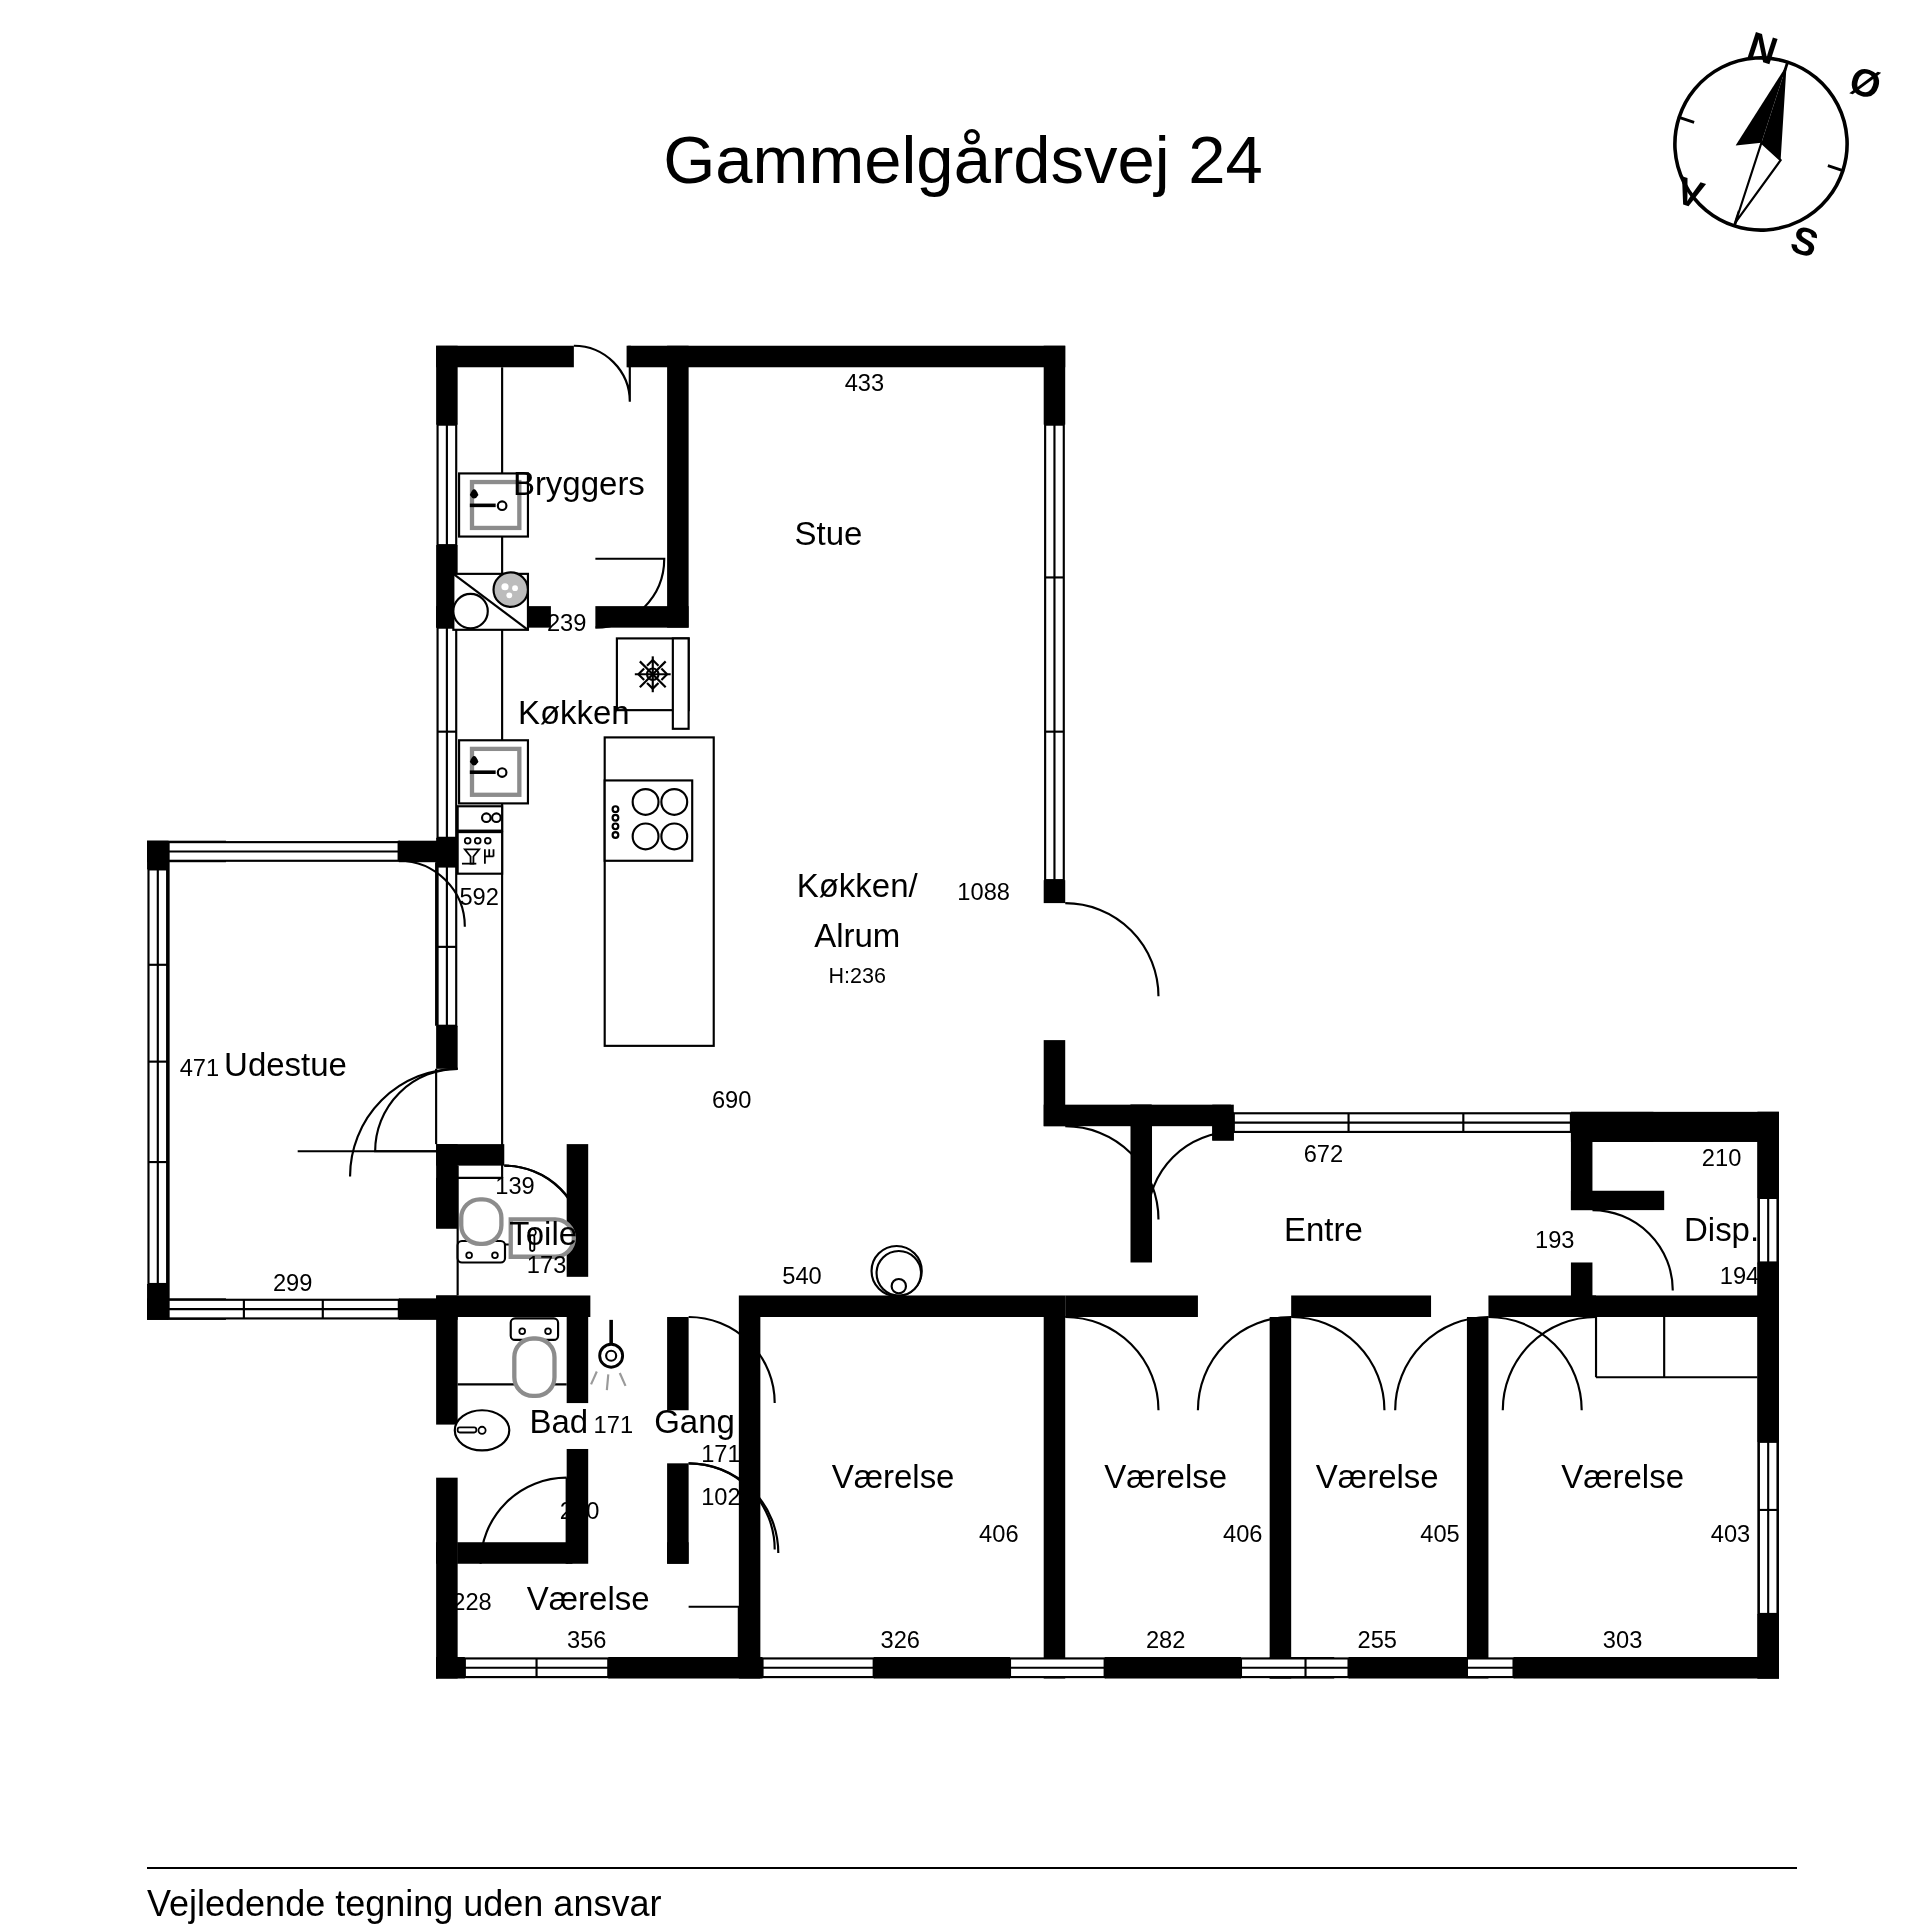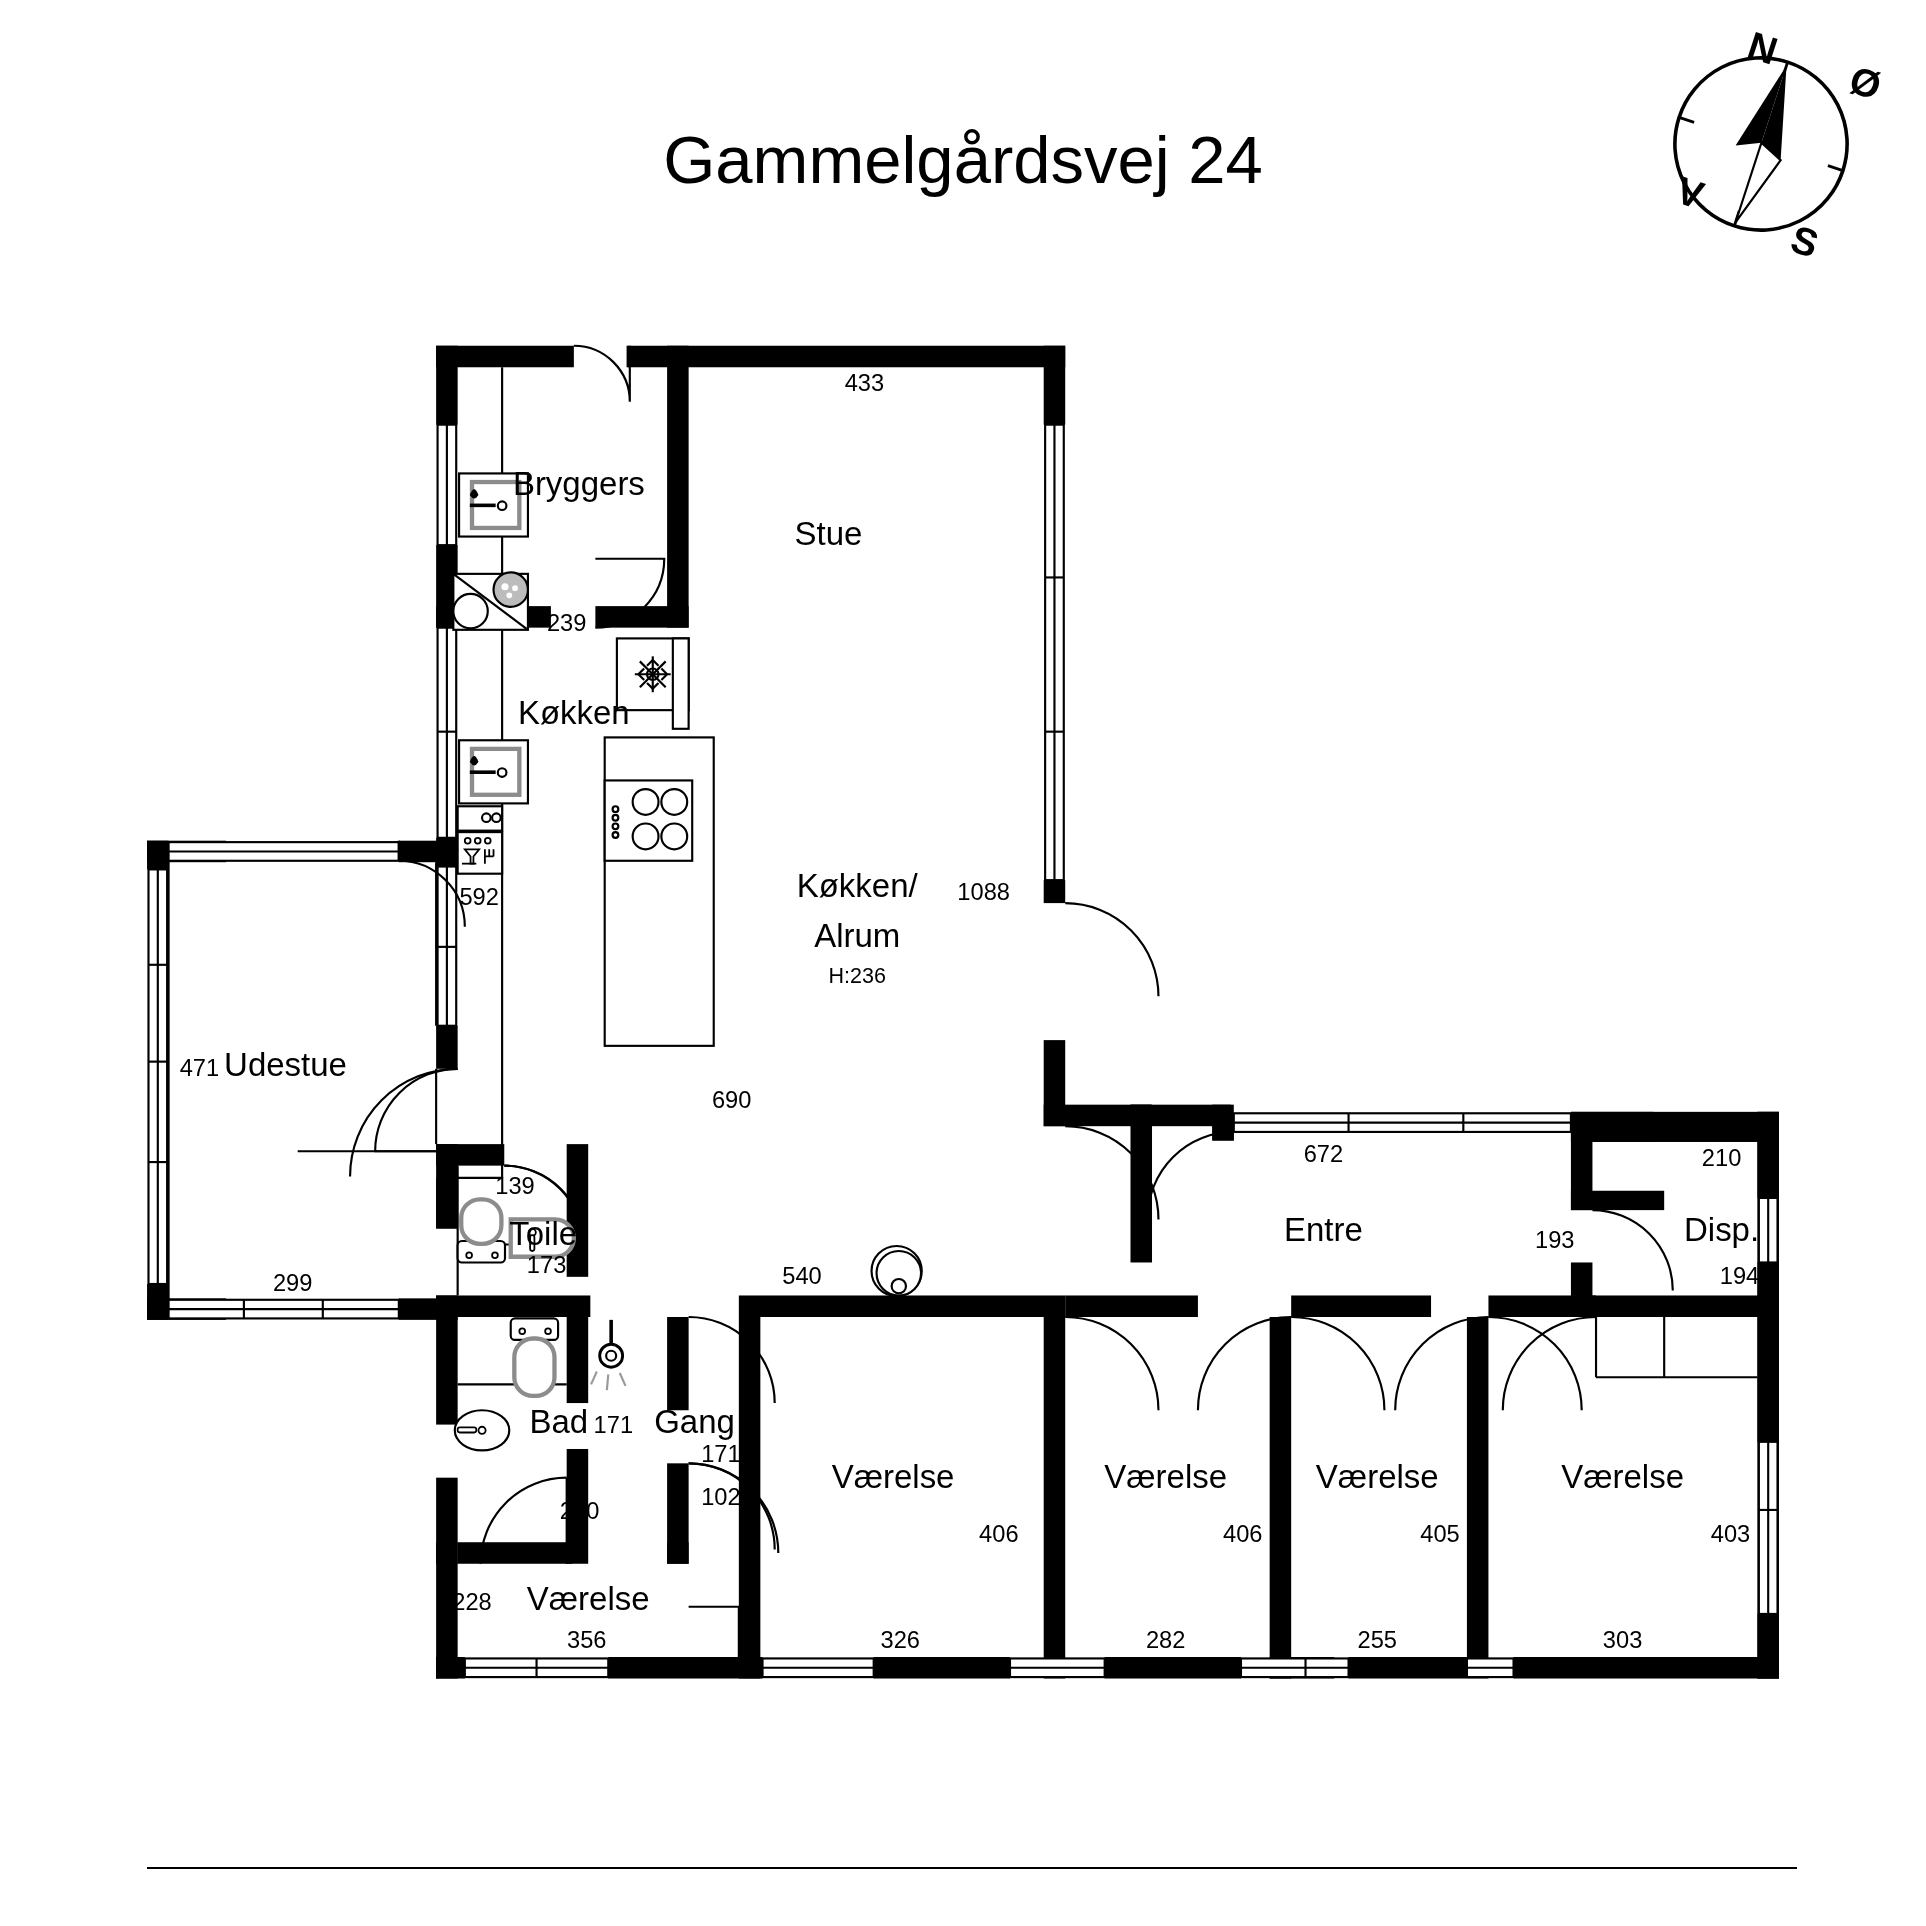--- a/index.html
+++ b/index.html
@@ -430,15 +430,16 @@
       <text class="dim" x="1625" y="2298" text-anchor="middle">282</text>
       <text class="dim" x="2035" y="2150" text-anchor="end">405</text>
       <text class="dim" x="1920" y="2298" text-anchor="middle">255</text>
       <text class="dim" x="2440" y="2150" text-anchor="end">403</text>
       <text class="dim" x="2262" y="2298" text-anchor="middle">303</text>
     </g>
 
   </svg>
 
   <div id="footer-rule"></div>
+  <div id="footer-text">Vejledende tegning uden ansvar</div>
 
 </div>
 
 
 </body></html>

